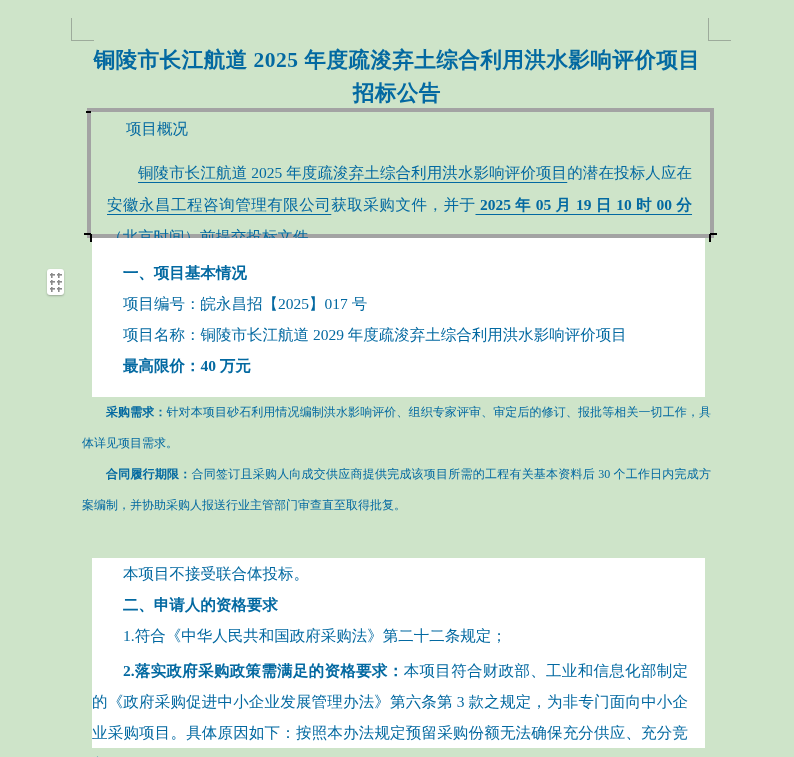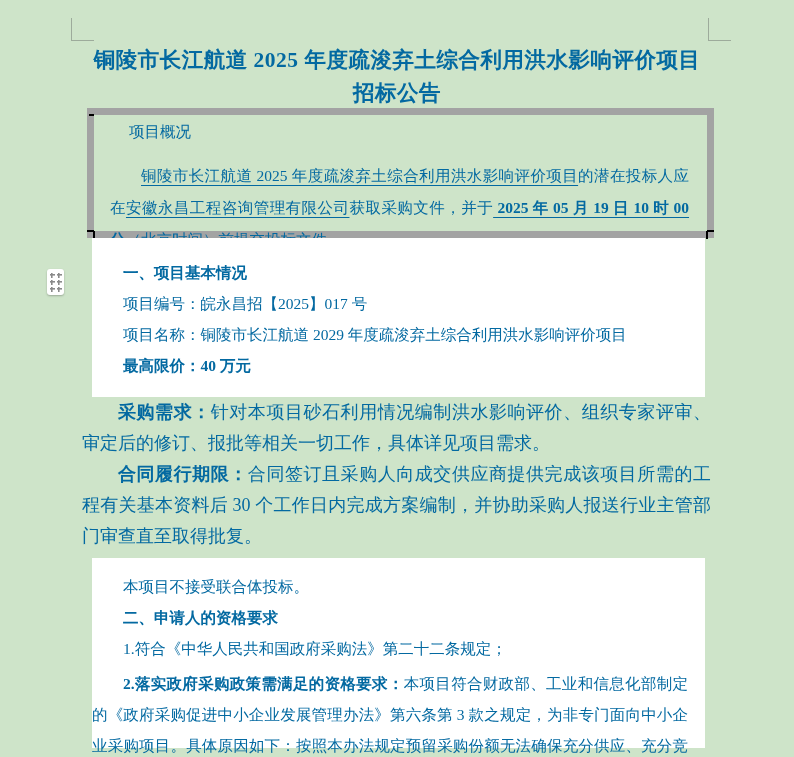--- a/index.html
+++ b/index.html
@@ -25,21 +25,21 @@
     position:absolute;left:0;right:0;top:44px;
     text-align:center;font-weight:bold;
     font-size:21.5px;line-height:33px;
     letter-spacing:0.5px;
   }
   
   .overview-box{
     position:absolute;left:87px;top:108px;
     width:627px;height:130px;
     box-sizing:border-box;
-    border:7px solid #a3a3a3;
+    border:4px solid #a3a3a3;
     padding:1px 6px 0 4px;
     font-size:15.5px;line-height:32px;
     text-align:justify;
   }
   .overview-box .tail{position:absolute;background:#000;}
   .tail.bl-h{left:-7px;bottom:-1px;width:7px;height:2px;}
   .tail.bl-v{left:-1px;bottom:-8px;width:2px;height:8px;}
   .tail.br-h{right:-7px;bottom:-1px;width:7px;height:2px;}
   .tail.br-v{right:-1px;bottom:-8px;width:2px;height:8px;}
   .tail.tl-h{left:-5px;top:-1px;width:5px;height:2px;}
@@ -51,29 +51,29 @@
   
   .white-block1{
     position:absolute;left:92px;top:238px;
     width:613px;height:159px;background:#ffffff;
     box-sizing:border-box;padding-top:19px;
     font-size:15.5px;line-height:31px;
   }
   .white-block2{
     position:absolute;left:92px;top:558px;
     width:613px;height:190px;background:#ffffff;
-    box-sizing:border-box;padding-top:13px;
+    box-sizing:border-box;padding-top:0;
     font-size:15.5px;line-height:31px;
   }
   .line{padding-left:31px;white-space:nowrap;}
   .para2{margin:4px 17px 0 0;text-indent:2em;text-align:justify;}
   
   .green-section{
     position:absolute;left:82px;top:397px;width:629px;
-    font-size:18px;line-height:31px;text-align:justify;
+    font-size:12px;line-height:31px;text-align:justify;
   }
   .green-section p{margin:0;text-indent:2em;}
   
   .drag-handle{
     position:absolute;left:47px;top:269px;
     width:17px;height:26px;background:#fff;
     border-radius:3px;
     box-shadow:0 1px 2px rgba(0,0,0,0.25);
     display:grid;
     grid-template-columns:repeat(2,5px);

